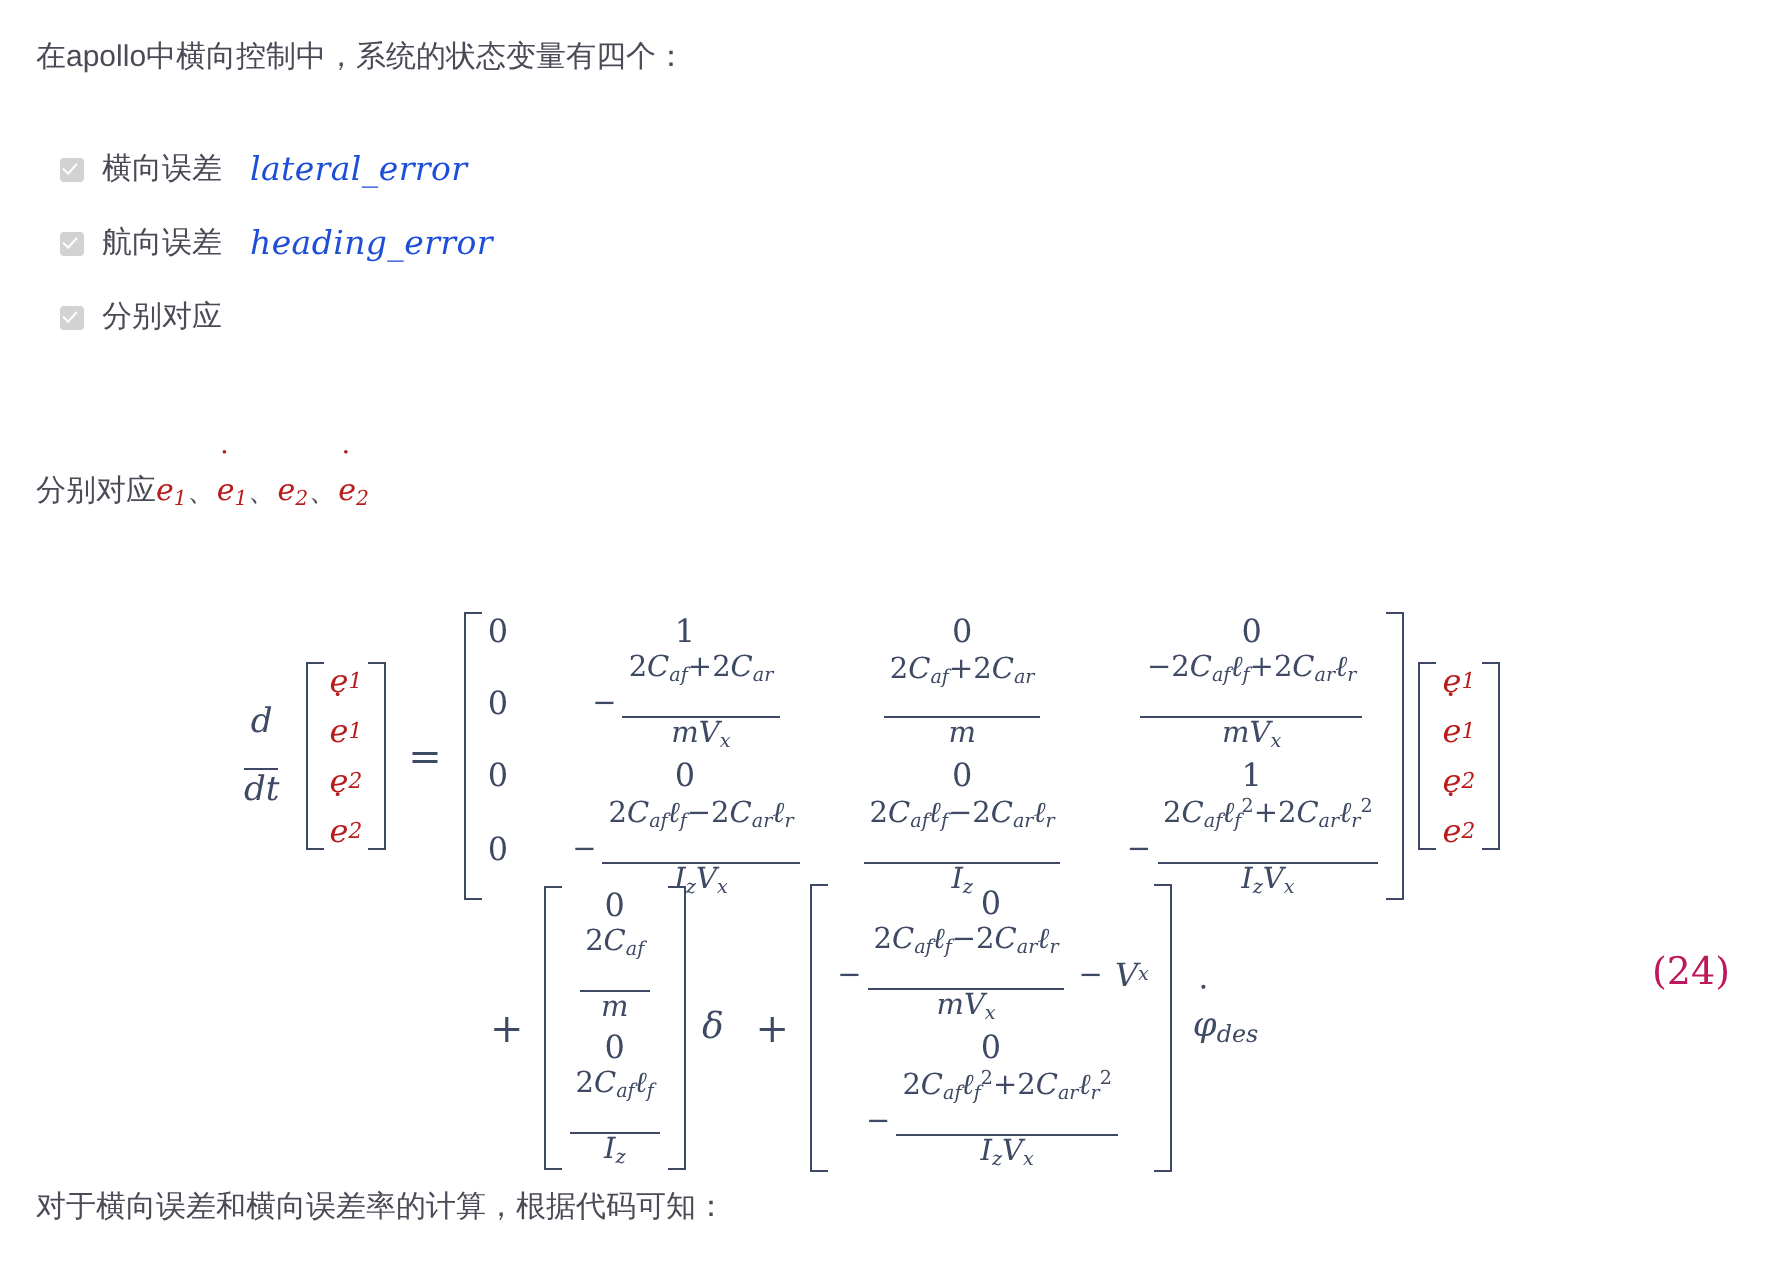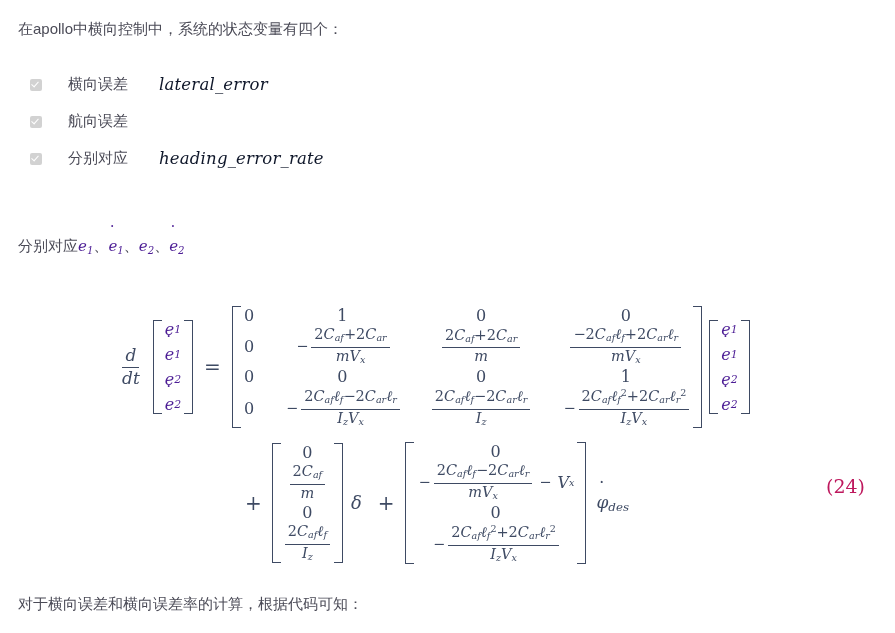--- a/index.html
+++ b/index.html
@@ -58,21 +58,21 @@
     left: 30px;
     top: 66px;
     margin: 0;
     padding: 0;
     list-style: none;
   }
   .check-item {
     display: flex;
     align-items: center;
     height: 37px;
-    gap: 26px;
+    gap: 9px;
     text-align: right;
   }
   .checkbox {
     flex: 0 0 auto;
     width: 12px;
     height: 12px;
     border-radius: 2px;
     background: #d2d2d2;
     position: relative;
     display: inline-block;
@@ -90,30 +90,30 @@
   }
   .check-label {
     font-size: 15px;
     color: #4b4b57;
     white-space: nowrap;
   }
   .check-code {
     font-family: "DejaVu Serif", "Liberation Serif", serif;
     font-style: italic;
     font-size: 16.5px;
-    color: #0f172a;
+    color: #1d4ed8;
     letter-spacing: 0.2px;
     margin-left: 5px;
   }
 
   
   .m {
     font-family: "DejaVu Serif", "Liberation Serif", serif;
     font-style: italic;
-    color: #4c1d95;
+    color: #b91c1c;
   }
   .m .sub {
     font-size: 0.68em;
     vertical-align: -0.26em;
     font-style: italic;
   }
   .dotvar {
     position: relative;
     display: inline-block;
   }
@@ -164,21 +164,21 @@
   
   .frac {
     display: inline-flex;
     flex-direction: column;
     align-items: center;
     vertical-align: middle;
     line-height: 1.08;
     margin: 0 1px;
   }
   .frac > .num {
-    padding: 0 3px 3px 3px;
+    padding: 0 3px 14px 3px;
     border-bottom: 1.1px solid #3e4a63;
   }
   .frac > .den {
     padding: 1px 3px 0 3px;
   }
   .op {
     font-style: normal;
     padding: 0 2px;
   }
   .italic {
@@ -284,25 +284,25 @@
 
   <ul class="checklist">
     <li class="check-item">
       <span class="checkbox"></span>
       <span class="check-label">横向误差</span>
       <span class="check-code">lateral_error</span>
     </li>
     <li class="check-item">
       <span class="checkbox"></span>
       <span class="check-label">航向误差</span>
+      <span class="check-code">heading_error</span>
     </li>
     <li class="check-item">
       <span class="checkbox"></span>
       <span class="check-label">分别对应</span>
-      <span class="check-code">heading_error_rate</span>
     </li>
   </ul>
 
   <p class="para" id="mapping-line">
     <span>分别对应</span><span class="m">e<span class="sub">1</span></span><span>、</span><span class="m"><span class="dotvar">e</span><span class="sub">1</span></span><span>、</span><span class="m">e<span class="sub">2</span></span><span>、</span><span class="m"><span class="dotvar">e</span><span class="sub">2</span></span>
   </p>
 
 
   <div id="equation-block">
 

